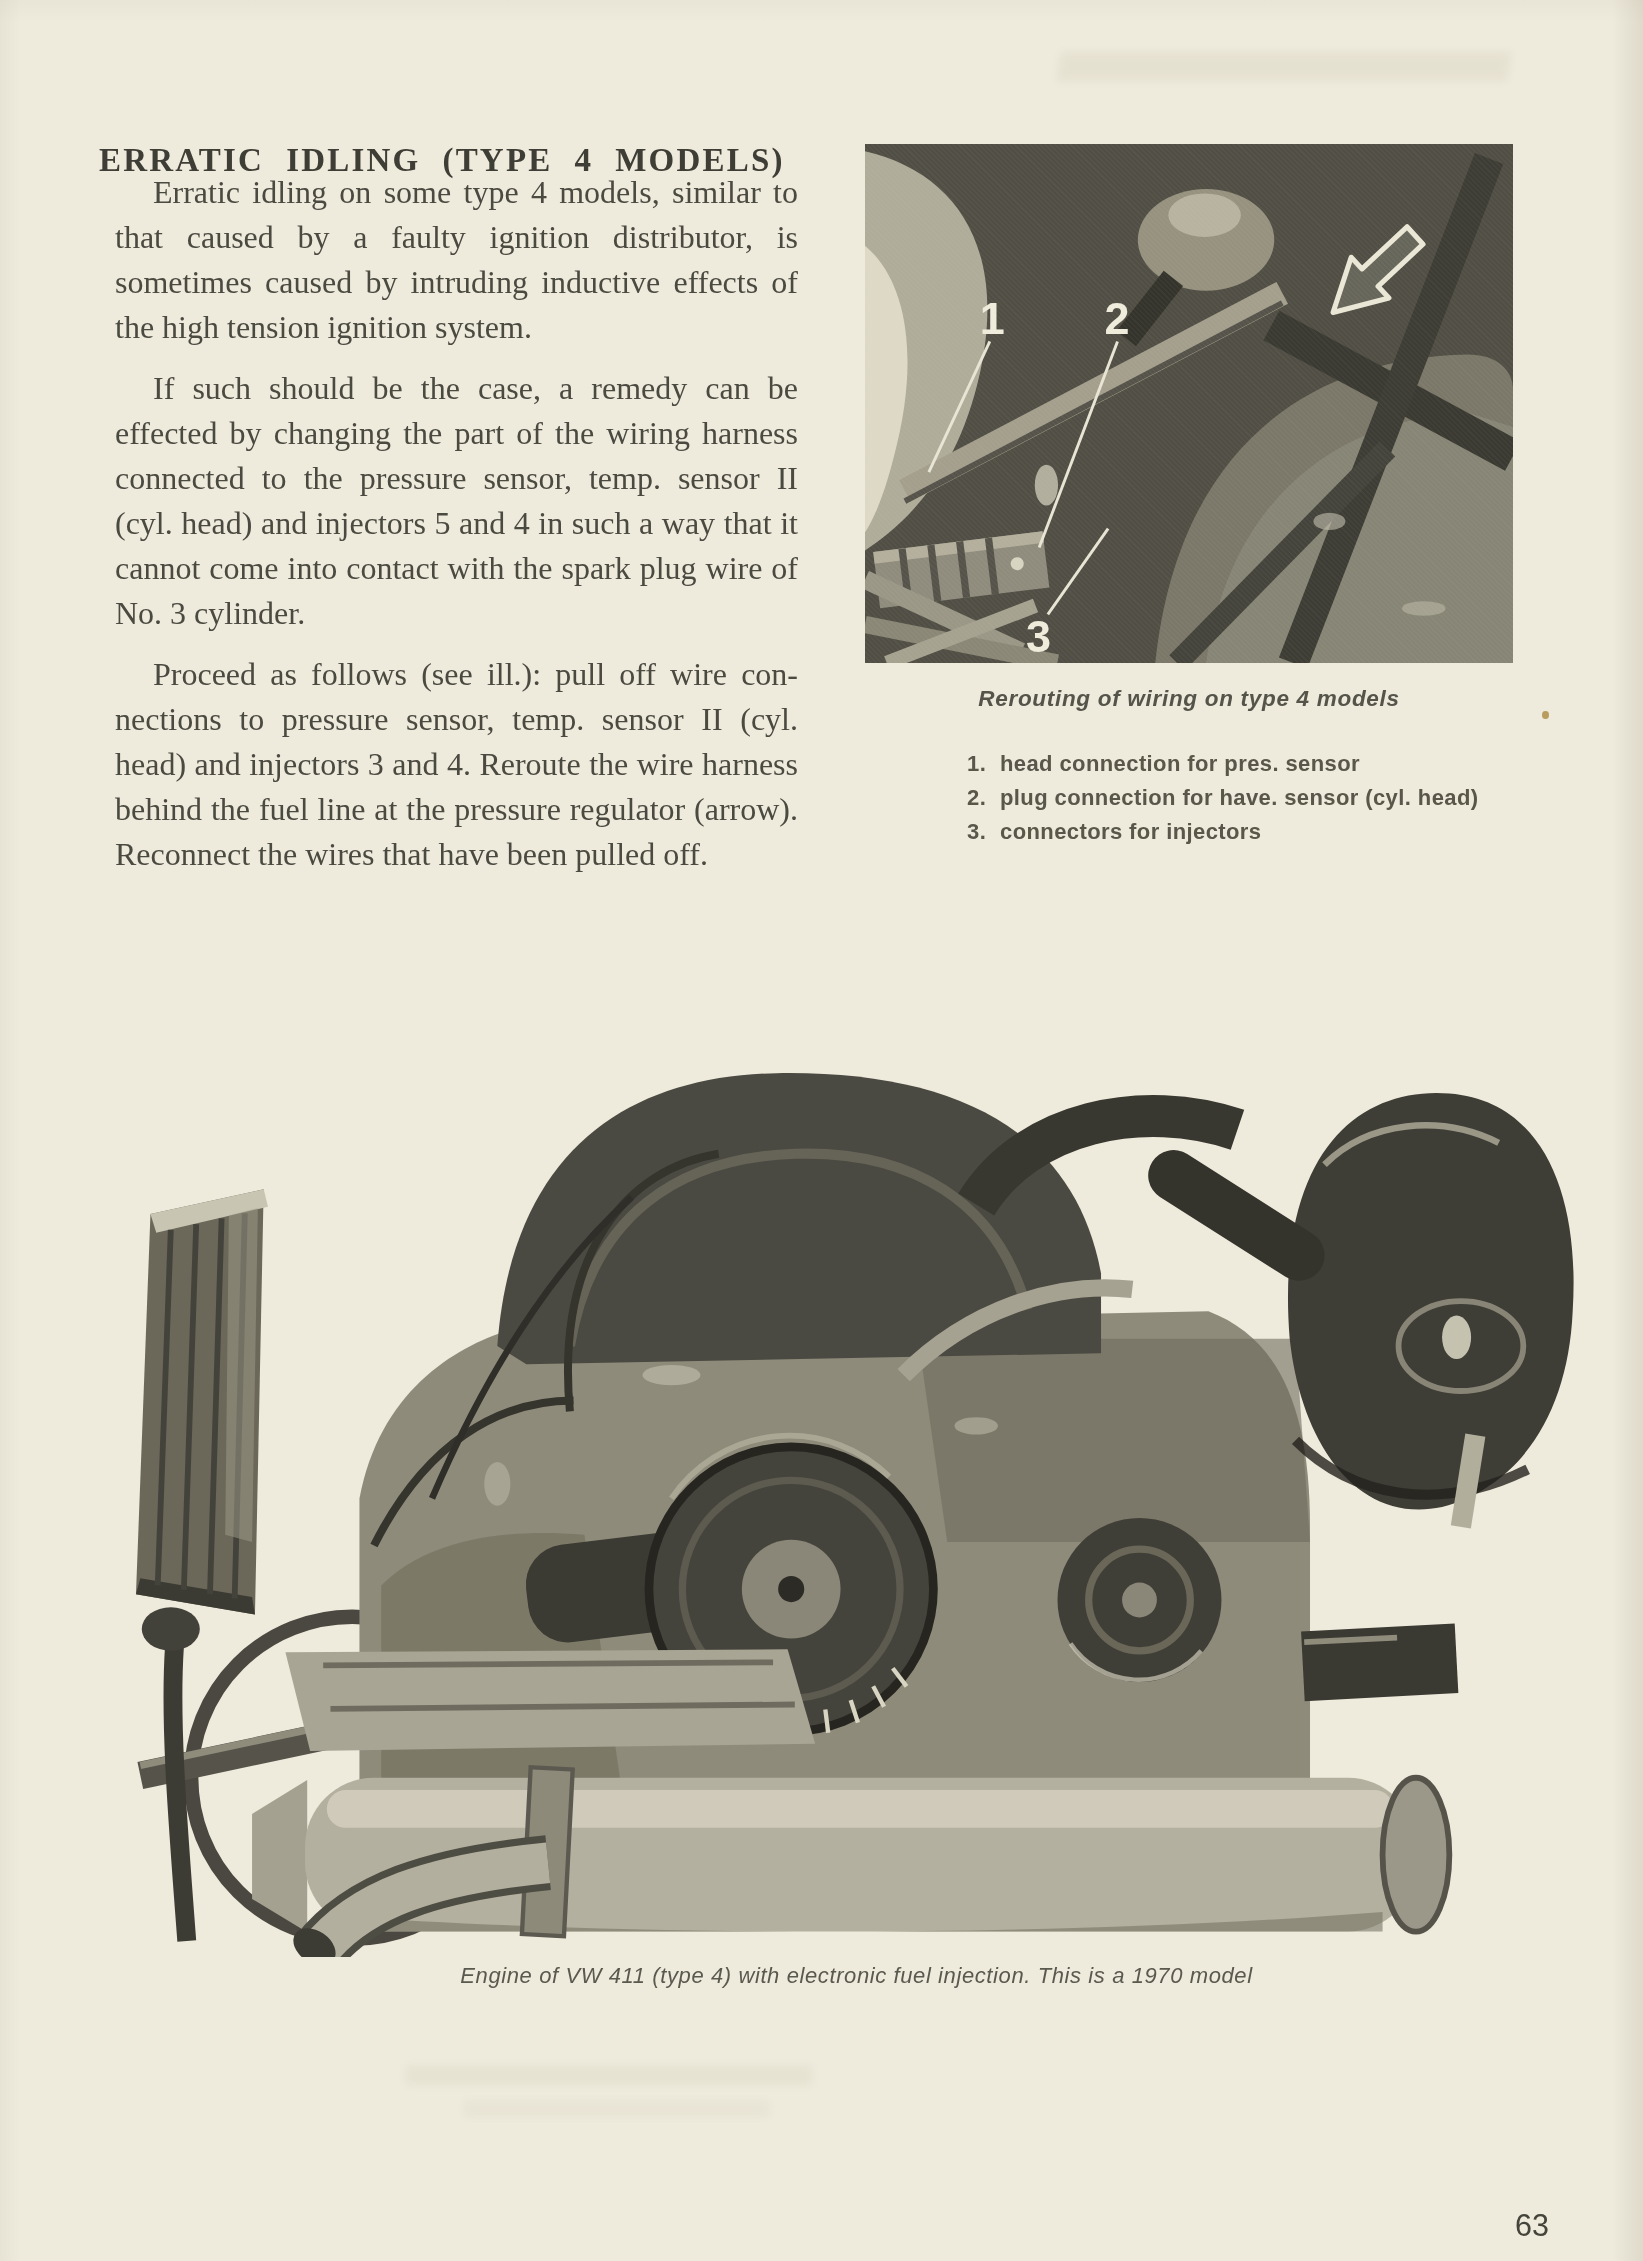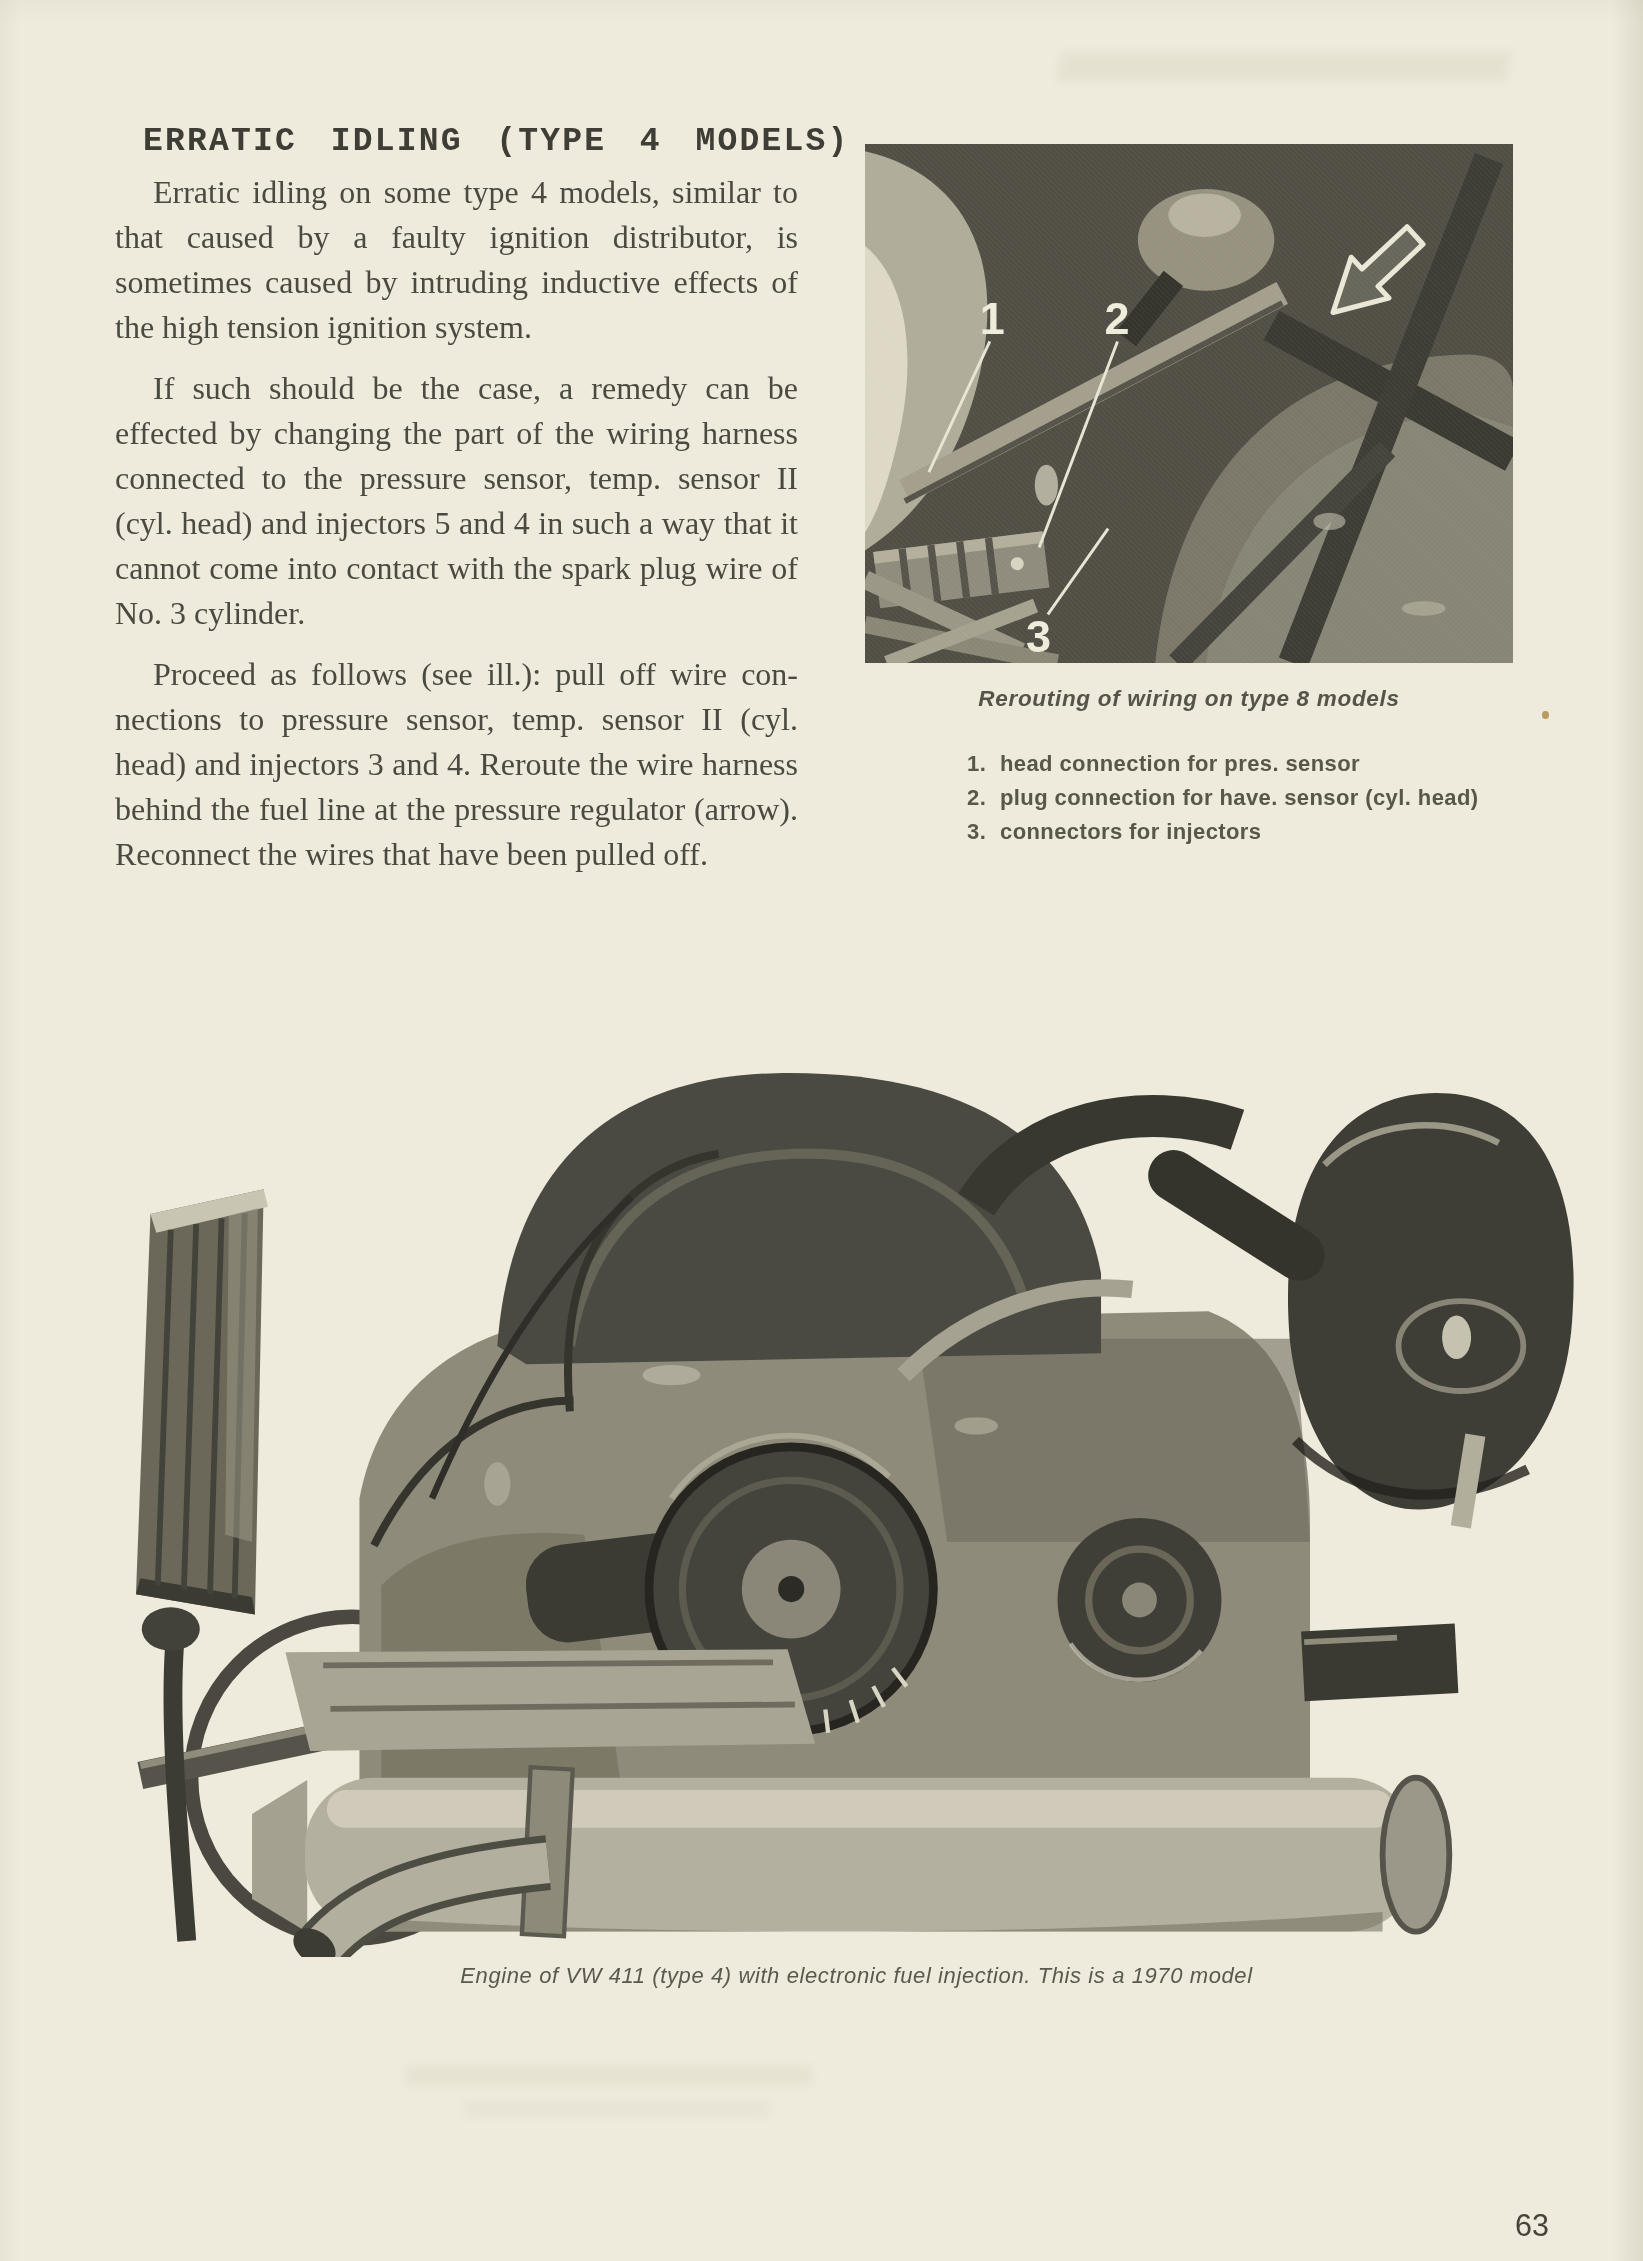--- a/index.html
+++ b/index.html
@@ -10,24 +10,24 @@
     overflow:hidden;
     background:
       linear-gradient(to left, rgba(110,100,72,0.12), rgba(110,100,72,0) 30.5px),
       linear-gradient(to right, rgba(110,100,72,0.05), rgba(110,100,72,0) 20.3px),
       linear-gradient(to bottom, rgba(110,100,72,0.04), rgba(110,100,72,0) 22px),
       #eeeadc;
     font-family:"Liberation Serif", serif;
     color:#4b4a41;
   }
   .heading{
-    position:absolute;left:99px;top:102px;width:725px;
-    font-family:Liberation Mono, monospace;
+    position:absolute;left:99px;top:120px;width:725px;
+    font-family:Liberation Serif, serif;
     font-weight:bold;font-size:33px;line-height:1.1;
-    letter-spacing:2.2px;word-spacing:11.6px;color:#3f3e36;margin-left:44px;
+    letter-spacing:2.2px;word-spacing:11.6px;color:#3f3e36;
   }
   .bodycol{
     position:absolute;left:99px;top:154px;width:715px;
     font-size:32px;line-height:45px;text-align:justify;
   }
   .bodycol p{margin:16px;text-indent:38px;}
   
   .fig1{
     position:absolute;left:865px;top:144px;width:648px;height:519px;
     background:#514f45;
@@ -133,21 +133,21 @@
 
       <text x="158" y="262" font-family="Liberation Sans, sans-serif" font-size="62" font-weight="bold" fill="#efecdc">1</text>
       <text x="330" y="262" font-family="Liberation Sans, sans-serif" font-size="62" font-weight="bold" fill="#efecdc">2</text>
       <text x="222" y="700" font-family="Liberation Sans, sans-serif" font-size="62" font-weight="bold" fill="#efecdc">3</text>
 
       <polygon points="645,232 670,156 685,172 747,114 769,138 707,196 722,212" fill="rgba(236,232,216,0.15)" stroke="#ebe7d6" stroke-width="7" stroke-linejoin="round"></polygon>
     </svg>
     <div class="halftone"></div>
   </div>
 
-  <div class="fig1-caption">Rerouting of wiring on type 8 models</div>
+  <div class="fig1-caption">Rerouting of wiring on type 4 models</div>
 
   <div class="legend">
     <div class="row">
       <span class="num">1.</span>
       <span>head connection for pres. sensor</span>
     </div>
     <div class="row">
       <span class="num">2.</span>
       <span>plug connection for have. sensor (cyl. head)</span>
     </div>

